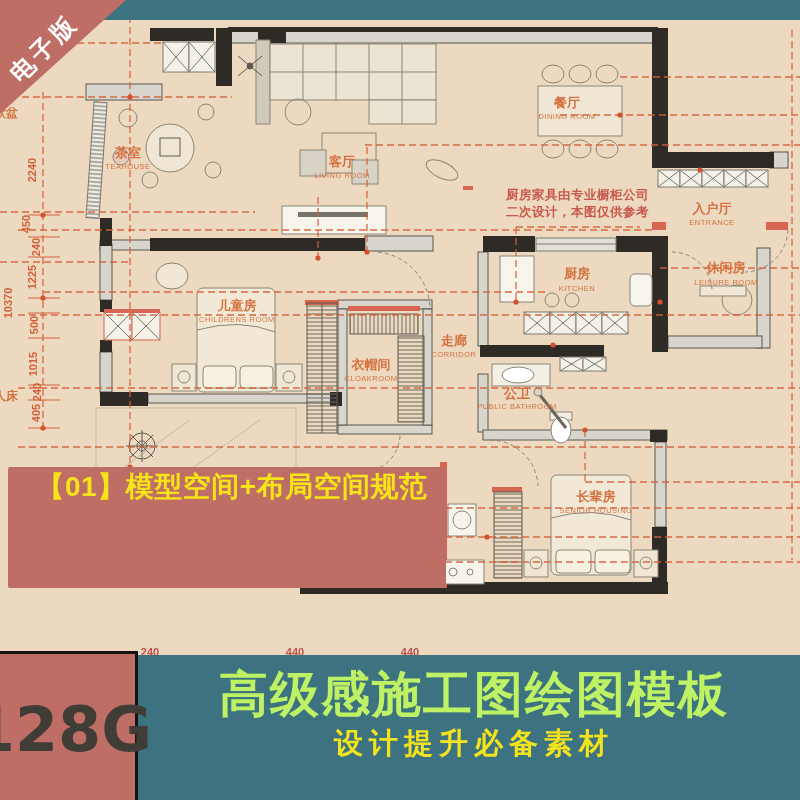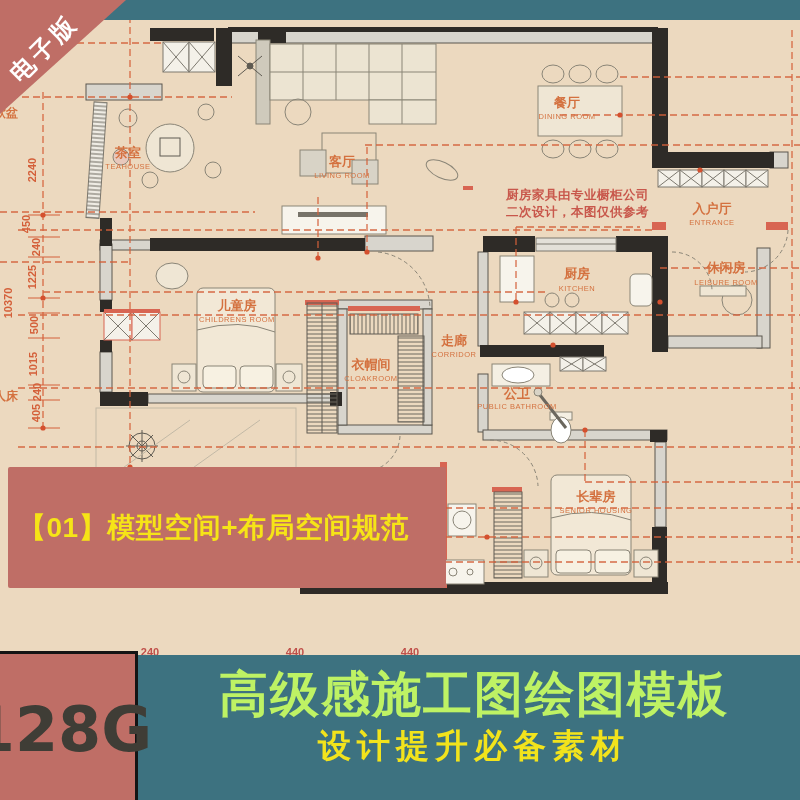--- a/index.html
+++ b/index.html
@@ -6,33 +6,33 @@
   .stage{position:relative;width:800px;height:800px;overflow:hidden;
     background:#ecd9bf;font-family:"Liberation Sans","DejaVu Sans",sans-serif;}
   .top-strip{position:absolute;left:0;top:0;width:800px;height:20px;z-index:3;}
   .plan-svg{position:absolute;left:0;top:0;z-index:2;}
   .ribbon-tri{position:absolute;left:0;top:0;width:126px;height:114px;z-index:4;
     clip-path:polygon(0 0,126px 0,0 114px);}
   .ribbon-label{position:absolute;left:-28px;top:33px;width:140px;height:26px;z-index:5;
     text-align:center;transform:rotate(-45deg);color:#ffffff;font-weight:bold;
     font-size:24px;letter-spacing:4px;white-space:nowrap;}
   .promo{position:absolute;left:8px;top:467px;width:438px;height:121px;z-index:6;
-    display:flex;flex-direction:column;justify-content:center;padding-left:10px;
+    display:flex;flex-direction:row;justify-content:center;padding-left:10px;
     box-sizing:border-box;border-radius:2px;}
   .promo-line{color:#f6e417;font-size:28px;font-weight:bold;line-height:39px;
     white-space:nowrap;letter-spacing:0.5px;}
   .footer{position:absolute;left:0;top:655px;width:800px;height:145px;z-index:7;}
   .cap-box{position:absolute;left:-14px;top:-4px;width:152px;height:156px;
     border:3px solid #141414;display:flex;align-items:center;justify-content:center;
     font-size:62px;font-weight:bold;color:#3f3d36;box-sizing:border-box;
     font-family:"DejaVu Sans","Liberation Sans",sans-serif;}
   .footer-title{position:absolute;left:148px;top:7px;width:652px;text-align:center;
     color:#bef264;font-size:49px;font-weight:bold;letter-spacing:2px;white-space:nowrap;}
   .footer-sub{position:absolute;left:148px;top:69px;width:652px;text-align:center;
-    color:#f2e31c;font-size:33px;font-weight:bold;letter-spacing:6px;white-space:nowrap;}
+    color:#f2e31c;font-size:29px;font-weight:bold;letter-spacing:6px;white-space:nowrap;}
 </style>
 </head>
 <body>
 
 <div class="stage" style="background: rgb(236, 217, 191);">
 
   <svg class="plan-svg" width="800" height="800" viewBox="0 0 800 800">
     <defs>
       <pattern id="railH" patternUnits="userSpaceOnUse" width="6" height="4">
         <path d="M0 2 H6" stroke="#6b675e" stroke-width="1"></path>

